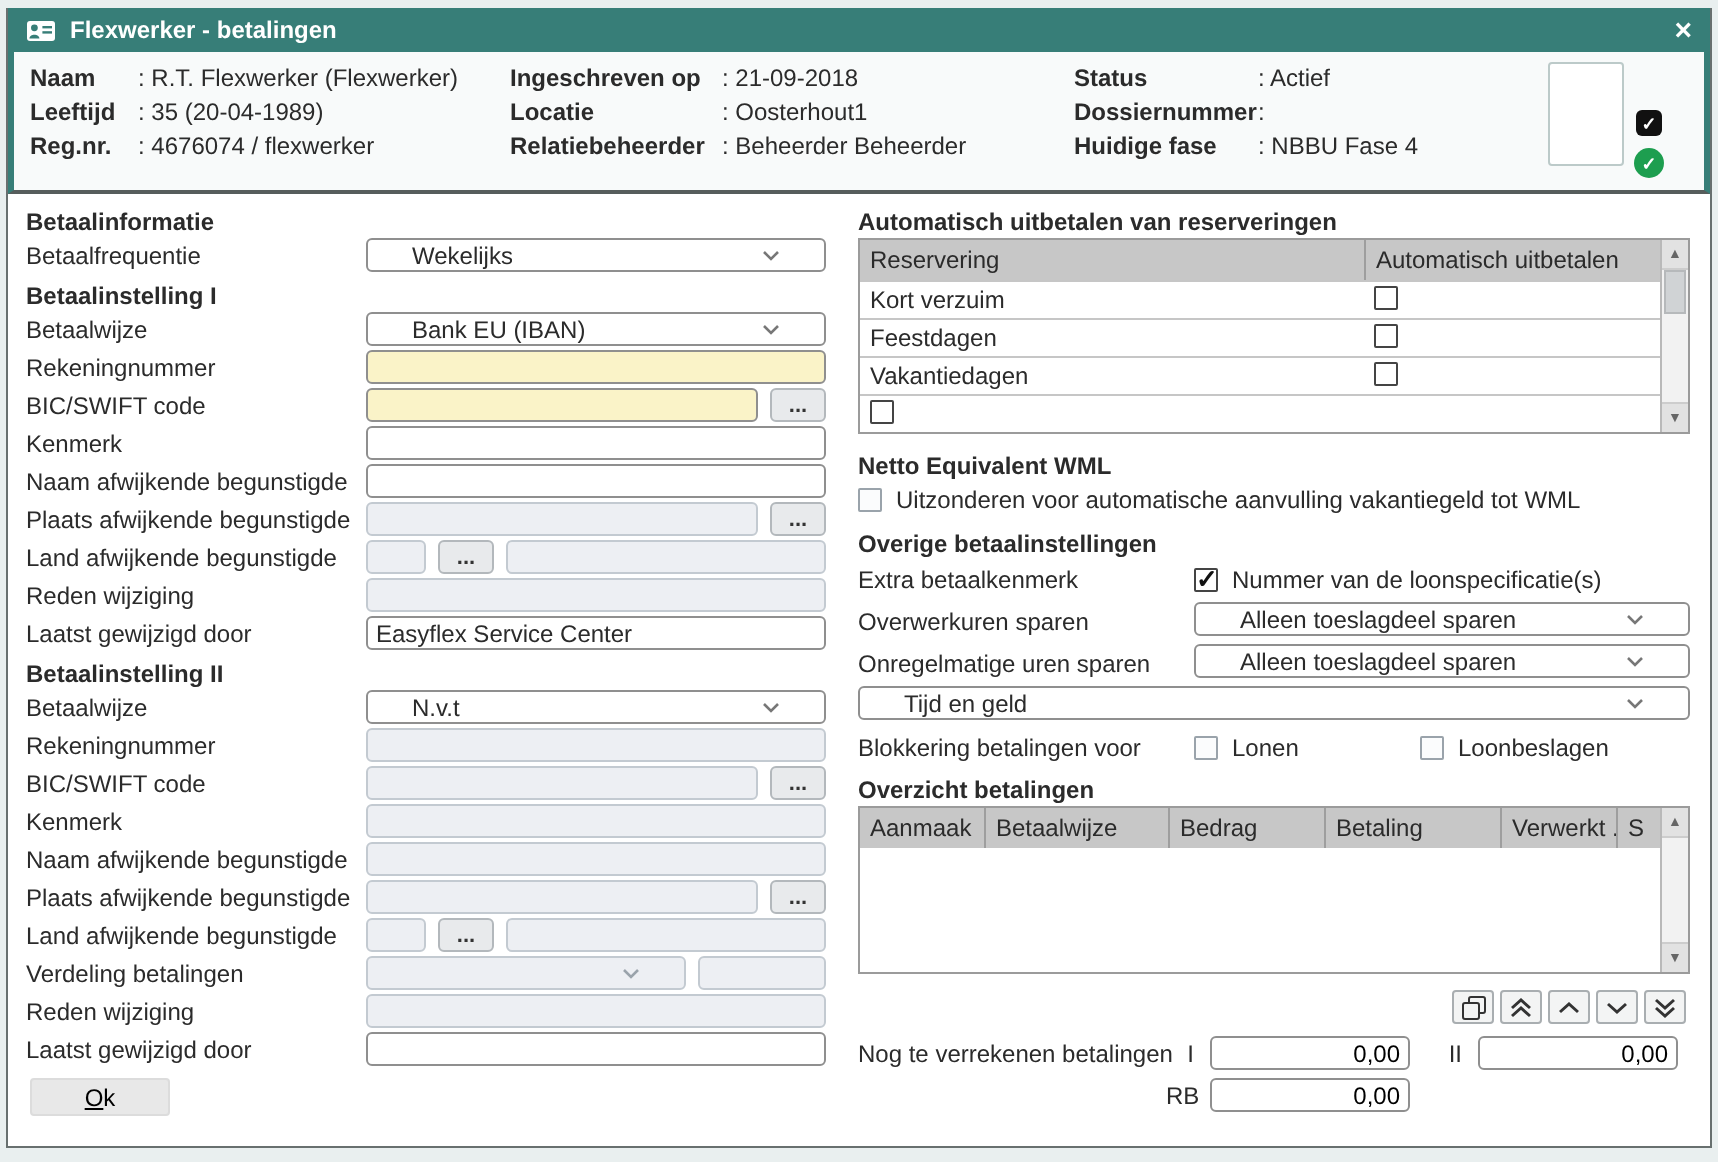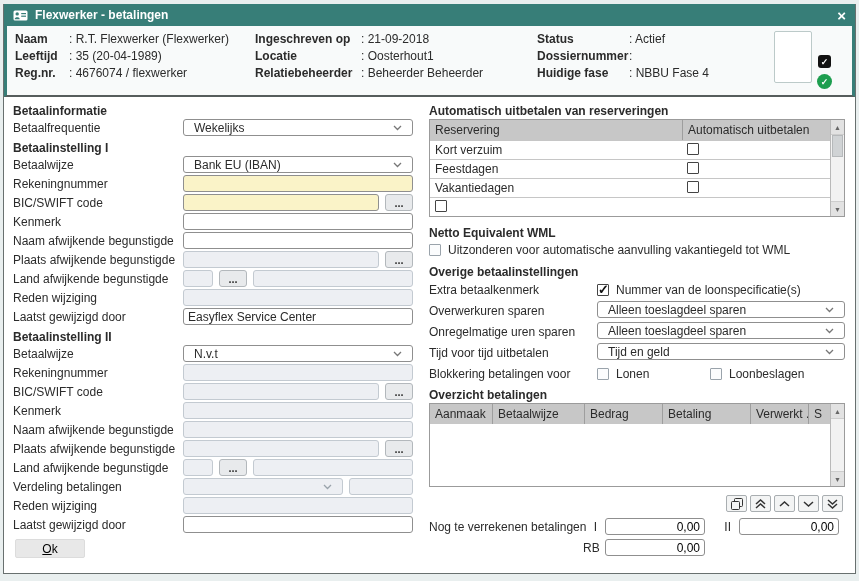--- a/index.html
+++ b/index.html
@@ -28,21 +28,21 @@
   .stitle{font-weight:bold;padding:3px 0 2px;height:18px}
   
   .frow{display:flex;align-items:center;height:17px;margin-bottom:2px}
   .lab{width:170px;flex:none}
   .fld{flex:1;display:flex;align-items:center;gap:6px;min-width:0}
   input.ctl{height:17px;border:1px solid #8f8f8f;border-radius:3px;background:#fff;padding:0 4px;font:inherit;color:#2b2b2b;width:100%;min-width:0;flex:1}
   input.yellow{background:#faf3c8}
   input.dis,.sel.dis{background:#edeff3;border-color:#c3cad1}
   input.w30{flex:none;width:30px}
   input.w64{flex:none;width:64px}
-  .sel{flex:1;display:flex;align-items:center;justify-content:space-between;height:17px;border:1px solid #8f8f8f;border-radius:3px;background:#fff;padding:0 10px;min-width:0}
+  .sel{flex:1;display:flex;align-items:center;justify-content:space-between;height:17px;border:1px solid #8f8f8f;border-radius:3px;background:#fff;padding:0 22px;min-width:0}
   .sel span{overflow:hidden;white-space:nowrap}
   .dots{width:28px;height:17px;flex:none;border:1px solid #b3b8bc;border-radius:3px;background:#e8eaec;color:#333;font-weight:bold;font-size:11px;line-height:8px;padding:0;font-family:inherit}
   .okbtn{margin-top:4px;margin-left:2px;width:70px;height:19px;background:#e8e8e8;border:1px solid #dcdcdc;border-radius:2px;font:inherit;text-align:center}
   
   .rrow{display:flex;align-items:flex-end;height:17px;margin-bottom:4px}
   .rlab{width:168px;flex:none}
   .cbwrap{display:flex;align-items:center;gap:7px;min-width:0}
   .cbpair1{width:113px}
   .cb{width:12px;height:12px;border:1px solid #444;background:#fff;display:inline-block;border-radius:1px;position:relative;flex:none}
   .cb.checked::after{content:"✓";position:absolute;top:-3px;left:0;font-size:13px;font-weight:bold;color:#111}
@@ -393,21 +393,20 @@
           <span class="rlab">Onregelmatige uren sparen</span>
         <span class="sel">
             <span>Alleen toeslagdeel sparen</span>
             <svg width="9" height="6" viewBox="0 0 9 6">
               <polyline points="1,1 4.5,4.5 8,1" fill="none" stroke="#777" stroke-width="1.3"></polyline>
             </svg>
           </span>
         </div>
 
       <div class="rrow">
-          <span class="rlab">Tijd voor tijd uitbetalen</span>
         <span class="sel">
             <span>Tijd en geld</span>
             <svg width="9" height="6" viewBox="0 0 9 6">
               <polyline points="1,1 4.5,4.5 8,1" fill="none" stroke="#777" stroke-width="1.3"></polyline>
             </svg>
           </span>
         </div>
 
       <div class="rrow">
           <span class="rlab">Blokkering betalingen voor</span>

